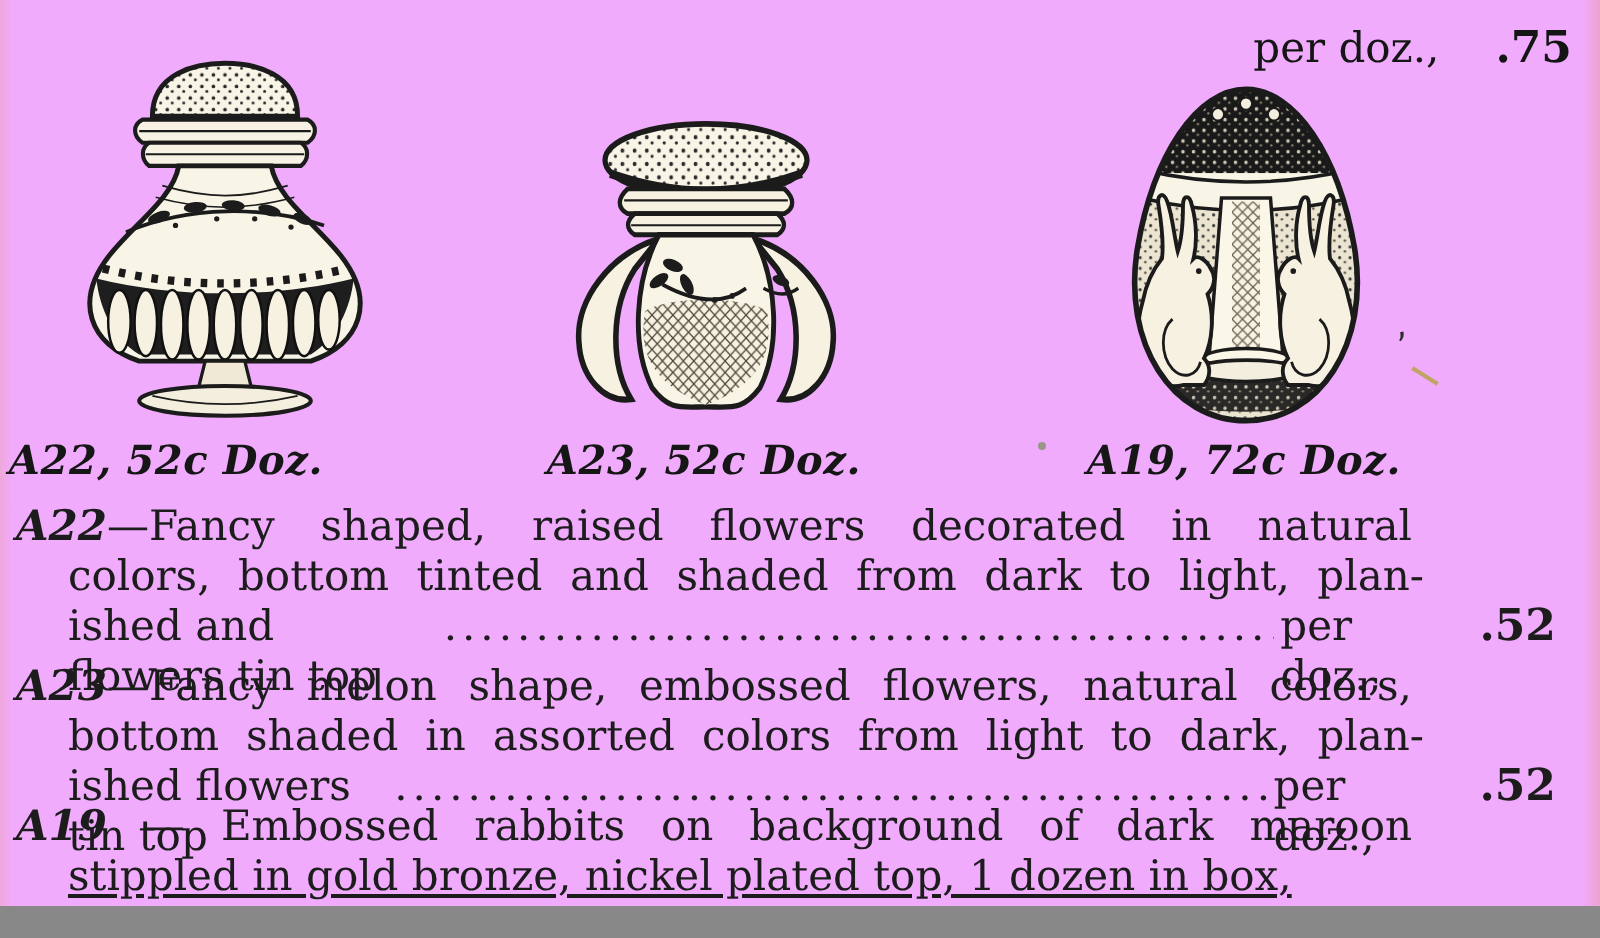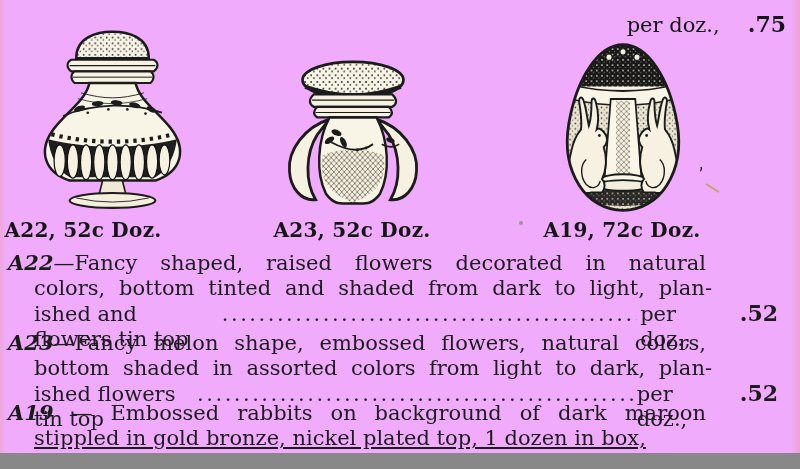--- a/index.html
+++ b/index.html
@@ -23,21 +23,21 @@
     font-style:italic; font-weight:bold; font-size:33px; letter-spacing:-0.5px;
     color:#0e0e0e; text-shadow:0.7px 0 0 #0e0e0e;
   }
   .figure{position:absolute;}
   .fig-a22{left:30px; top:30px; width:165px; height:182px;}
   .fig-a23{left:279px; top:60px; width:148px; height:153px;}
   .fig-a19{left:553px; top:42px; width:140px; height:171px;}
   .figure svg{width:100%; height:100%;}
   .caption{
     position:absolute; top:218px; width:160px; margin:0; text-align:center;
-    font-weight:bold; font-size:20px; letter-spacing:0.3px; color:#161616;
+    font-weight:bold; font-size:20px; letter-spacing:0.3px; color:#161616;font-style:italic;
   }
   .cap-a22{left:3px;}
   .cap-a23{left:272px;}
   .cap-a19{left:542px;}
   .listing{position:absolute; left:8px; width:770px; font-size:21px; line-height:25px;}
   .lst-a22{top:250px;}
   .lst-a23{top:330px;}
   .lst-a19{top:400px;}
   .l1{text-align:justify; text-align-last:justify; padding-right:72px;}
   .l2{margin-left:26px; text-align:justify; text-align-last:justify; padding-right:66px;}

